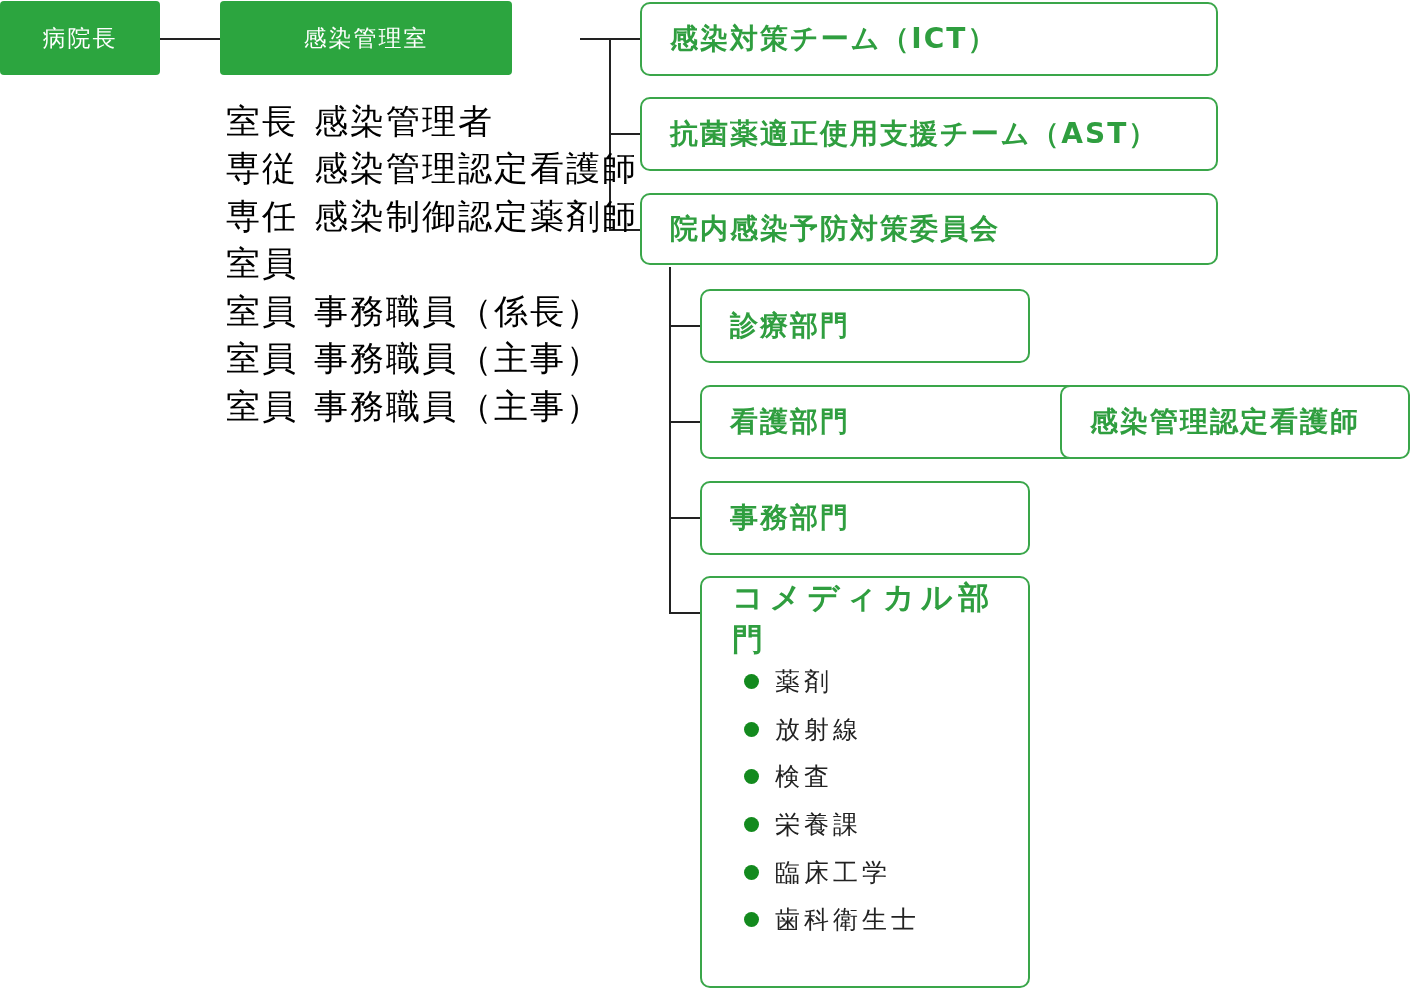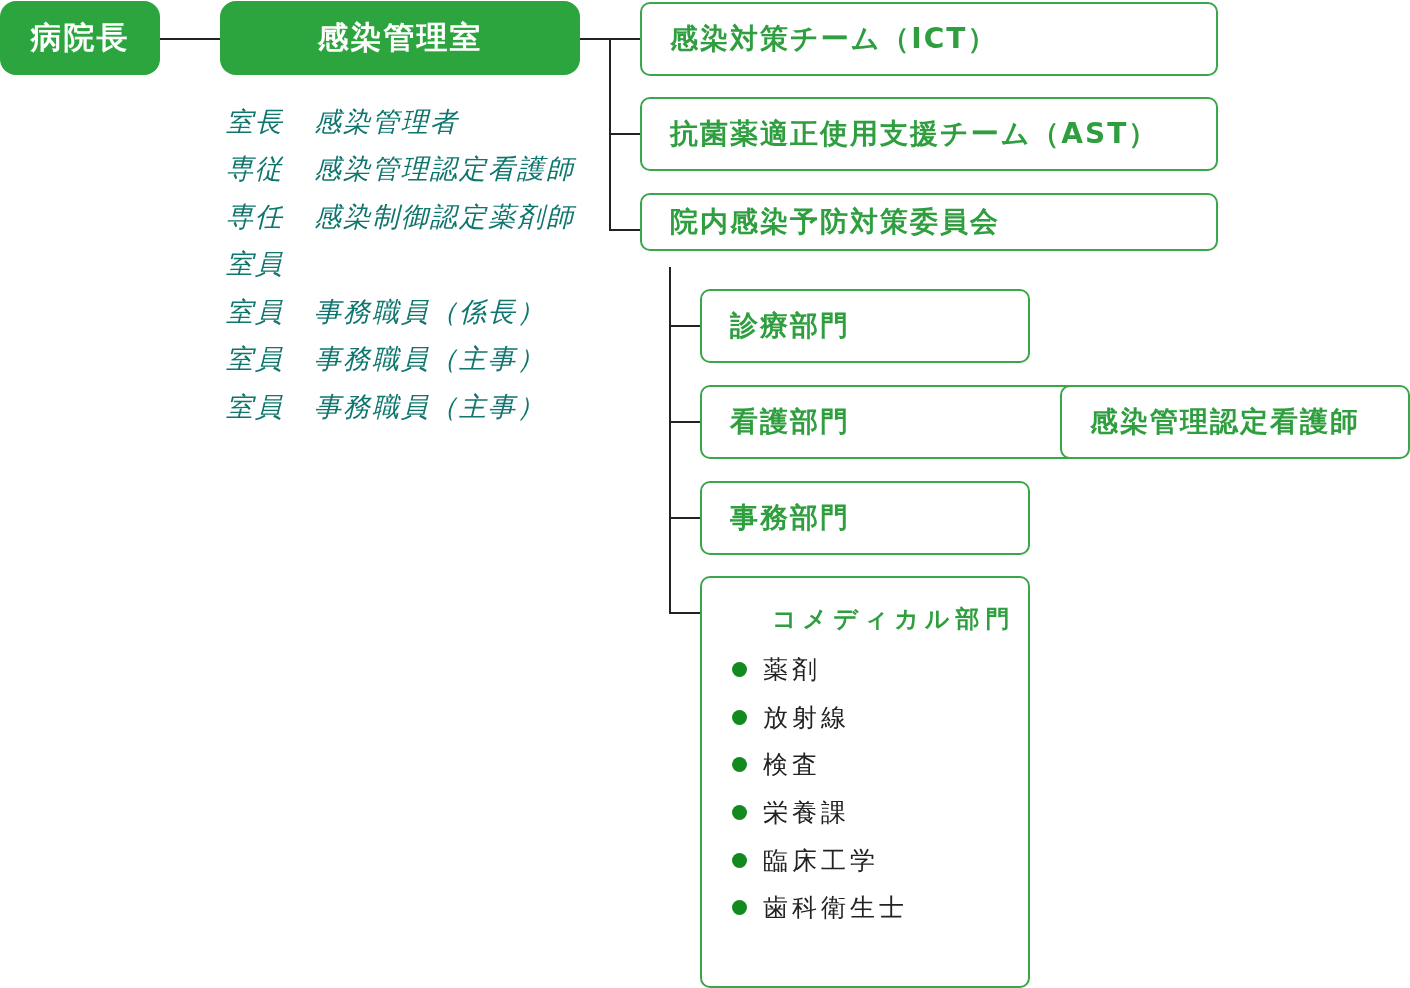--- a/index.html
+++ b/index.html
@@ -1,32 +1,32 @@
 <!DOCTYPE html>
 <html><head>
 <meta charset="utf-8">
 <style>
   html, body { margin: 0; padding: 0; background: #ffffff; }
   body { width: 1410px; height: 988px; position: relative; overflow: hidden;
          font-family: "DejaVu Sans", "Liberation Sans", sans-serif; }
   .abs { position: absolute; box-sizing: border-box; }
-  .solid { background: #2ca53f; color: #ffffff; border-radius: 16px;
+  .solid { background: #2ca53f; color: #ffffff; border-radius: 4px;
            display: flex; align-items: center; justify-content: center;
-           font-weight: bold; font-size: 31px; letter-spacing: 2px; }
+           font-weight: normal; font-size: 23px; letter-spacing: 2px; }
   .outline { background: #ffffff; border: 2px solid #3aa64a; border-radius: 10px;
              color: #2f9e3f; font-weight: bold; font-size: 28px; letter-spacing: 2px;
              display: flex; align-items: center; padding-left: 28px; }
   .line { position: absolute; background: #222222; }
-  .staff { position: absolute; left: 226px; top: 98px; font-size: 27px; color: #0f766e;
-           letter-spacing: 2px; font-style: italic; }
+  .staff { position: absolute; left: 226px; top: 98px; font-size: 34px; color: #000000;
+           letter-spacing: 2px; }
   .staff .row { height: 47.5px; display: flex; align-items: center; }
   .staff .role { width: 88px; }
   .comedical { flex-direction: column; align-items: flex-start; padding-left: 30px; padding-top: 14px; }
-  .comedical .title { font-size: 24px; font-weight: bold; color: #2f9e3f; letter-spacing: 6px; height: 54px; display:flex; align-items:center;margin-left:40px; }
-  .comedical ul { list-style: none; margin: 0; padding: 0; }
+  .comedical .title { font-size: 31px; font-weight: bold; color: #2f9e3f; letter-spacing: 6px; height: 54px; display:flex; align-items:center; }
+  .comedical ul { list-style: none; margin: 12px; padding: 0; }
   .comedical li { height: 47.6px; display: flex; align-items: center; font-size: 25px;
                   color: #222; font-weight: normal; letter-spacing: 4px; }
   .dot { width: 15px; height: 15px; border-radius: 50%; background: #138a1e;
          margin-right: 16px; display: inline-block; }
 </style>
 </head>
 <body>
 
 <div class="line" style="left:160px; top:38px; width:60px; height:2px;"></div>
 <div class="line" style="left:580px; top:38px; width:30px; height:2px;"></div>
@@ -37,21 +37,21 @@
 <div class="line" style="left:669px; top:267px; width:2px; height:347px;"></div>
 <div class="line" style="left:669px; top:325px; width:32px; height:2px;"></div>
 <div class="line" style="left:669px; top:421px; width:32px; height:2px;"></div>
 <div class="line" style="left:669px; top:517px; width:32px; height:2px;"></div>
 <div class="line" style="left:669px; top:612px; width:32px; height:2px;"></div>
 <div class="line" style="left:1029px; top:421px; width:32px; height:2px;"></div>
 
 <div class="abs solid" style="left:0; top:1px; width:160px; height:74px;">
   <span>病院長</span>
 </div>
-<div class="abs solid" style="left:220px; top:1px; width:360px; height:74px;">
+<div class="abs solid" style="left:220px; top:1px; width:292px; height:74px;">
   <span>感染管理室</span>
 </div>
 
 <div class="staff">
   <div class="row">
       <span class="role">室長</span>
       <span>感染管理者</span>
     </div>
   <div class="row">
       <span class="role">専従</span>
@@ -77,21 +77,21 @@
       <span>事務職員（主事）</span>
     </div>
 </div>
 
 <div class="abs outline" style="left:640px; top:2px; width:578px; height:74px;">
   <span>感染対策チーム（ICT）</span>
 </div>
 <div class="abs outline" style="left:640px; top:97px; width:578px; height:74px;">
   <span>抗菌薬適正使用支援チーム（AST）</span>
 </div>
-<div class="abs outline" style="left:640px; top:193px; width:578px; height:58px;">
+<div class="abs outline" style="left:640px; top:193px; width:578px; height:72px;">
   <span>院内感染予防対策委員会</span>
 </div>
 
 <div class="abs outline" style="left:700px; top:289px; width:330px; height:74px;">
   <span>診療部門</span>
 </div>
 <div class="abs outline" style="left:700px; top:385px; width:378px; height:74px;">
   <span>看護部門</span>
 </div>
 <div class="abs outline" style="left:700px; top:481px; width:330px; height:74px;">

